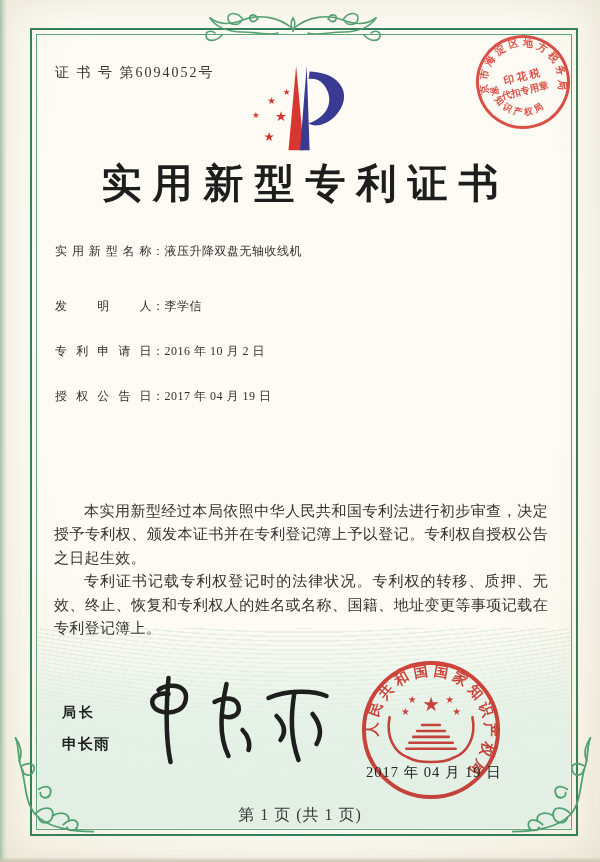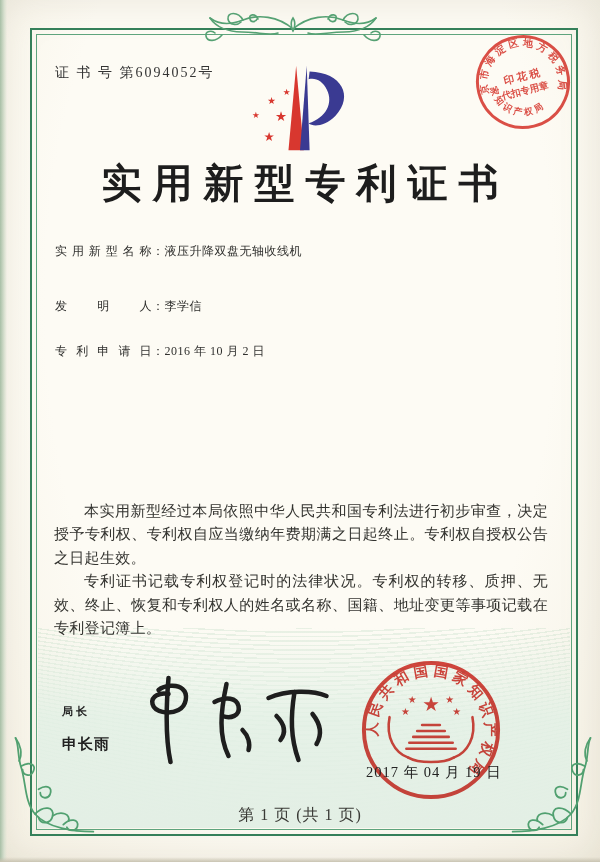--- a/index.html
+++ b/index.html
@@ -31,21 +31,21 @@
   .field-row{font-size:12px;color:#30302e;height:19px;margin-bottom:26px;letter-spacing:.5px;}
   .field-row:first-child{margin-bottom:36px;}
   .field-label{display:inline-block;width:97px;text-align:justify;text-align-last:justify;vertical-align:top;}
   .field-colon{display:inline-block;}
   .field-value{display:inline-block;}
   
   .body-text{position:absolute;left:54px;top:500px;width:494px;
          font-size:15px;line-height:23.4px;color:#33332f;text-align:justify;letter-spacing:.3px;}
   .body-text p{margin:0;text-indent:2em;}
   
-  .director-title{position:absolute;left:62px;top:704px;font-size:11px;font-weight:700;
+  .director-title{position:absolute;left:62px;top:704px;font-size:14px;font-weight:700;
          font-family:"Liberation Sans","DejaVu Sans",sans-serif;letter-spacing:3px;color:#222;}
   .director-name{position:absolute;left:62px;top:735px;font-size:15px;font-weight:700;
          font-family:Liberation Sans, sans-serif;letter-spacing:1px;color:#222;}
   .signature{position:absolute;left:128px;top:672px;width:215px;height:100px;}
   
   .tax-stamp{position:absolute;left:473px;top:32px;width:100px;height:100px;
          transform:rotate(-14deg);opacity:.88;mix-blend-mode:multiply;}
   .sipo-seal{position:absolute;left:357px;top:656px;width:148px;height:148px;
          opacity:.92;mix-blend-mode:multiply;}
   .seal-date{position:absolute;left:366px;top:763px;font-size:14.5px;color:#222;
@@ -150,24 +150,27 @@
   <div class="fields">
     <div class="field-row">
       <span class="field-label">实用新型名称</span><span class="field-colon">：</span><span class="field-value">液压升降双盘无轴收线机</span>
     </div>
     <div class="field-row">
       <span class="field-label">发明人</span><span class="field-colon">：</span><span class="field-value">李学信</span>
     </div>
     <div class="field-row">
       <span class="field-label">专利申请日</span><span class="field-colon">：</span><span class="field-value">2016 年 10 月 2 日</span>
     </div>
+    <div class="field-row">
+      <span class="field-label">授权公告日</span><span class="field-colon">：</span><span class="field-value">2017 年 04 月 19 日</span>
+    </div>
   </div>
 
   <div class="body-text">
-    <p>本实用新型经过本局依照中华人民共和国专利法进行初步审查，决定授予专利权、专利权自应当缴纳年费期满之日起终止。专利权自授权公告之日起生效。</p>
+    <p>本实用新型经过本局依照中华人民共和国专利法进行初步审查，决定授予专利权、颁发本证书并在专利登记簿上予以登记。专利权自授权公告之日起生效。</p>
     <p>专利证书记载专利权登记时的法律状况。专利权的转移、质押、无效、终止、恢复和专利权人的姓名或名称、国籍、地址变更等事项记载在专利登记簿上。</p>
   </div>
 
   <div class="director-title">局长</div>
   <div class="director-name">申长雨</div>
 
   <div class="signature">
     <svg viewBox="0 0 210 100" fill="none" stroke="#1e1e1e" stroke-width="4.5" stroke-linecap="round">
       <path d="M28,18 C34,13 47,12 52,17 C58,22 56,34 48,38 C38,43 24,40 22,32 C20,24 30,20 38,22"></path>
       <path d="M38,6 C36,30 34,62 40,90"></path>

